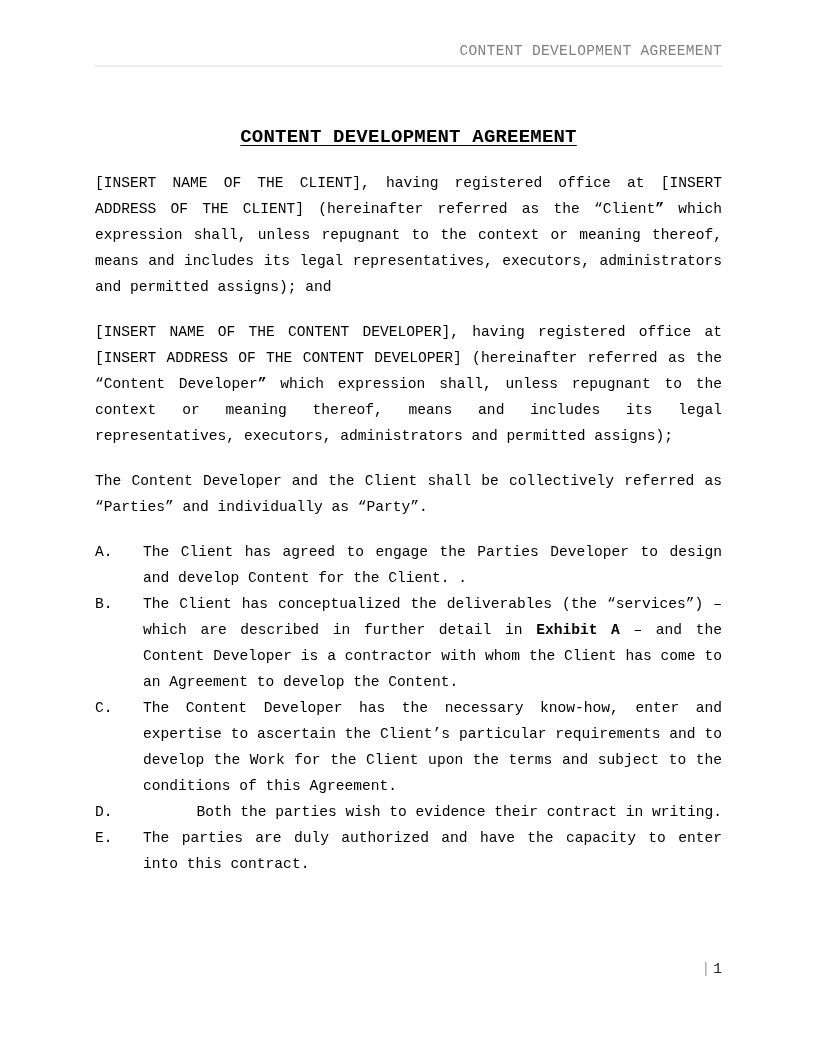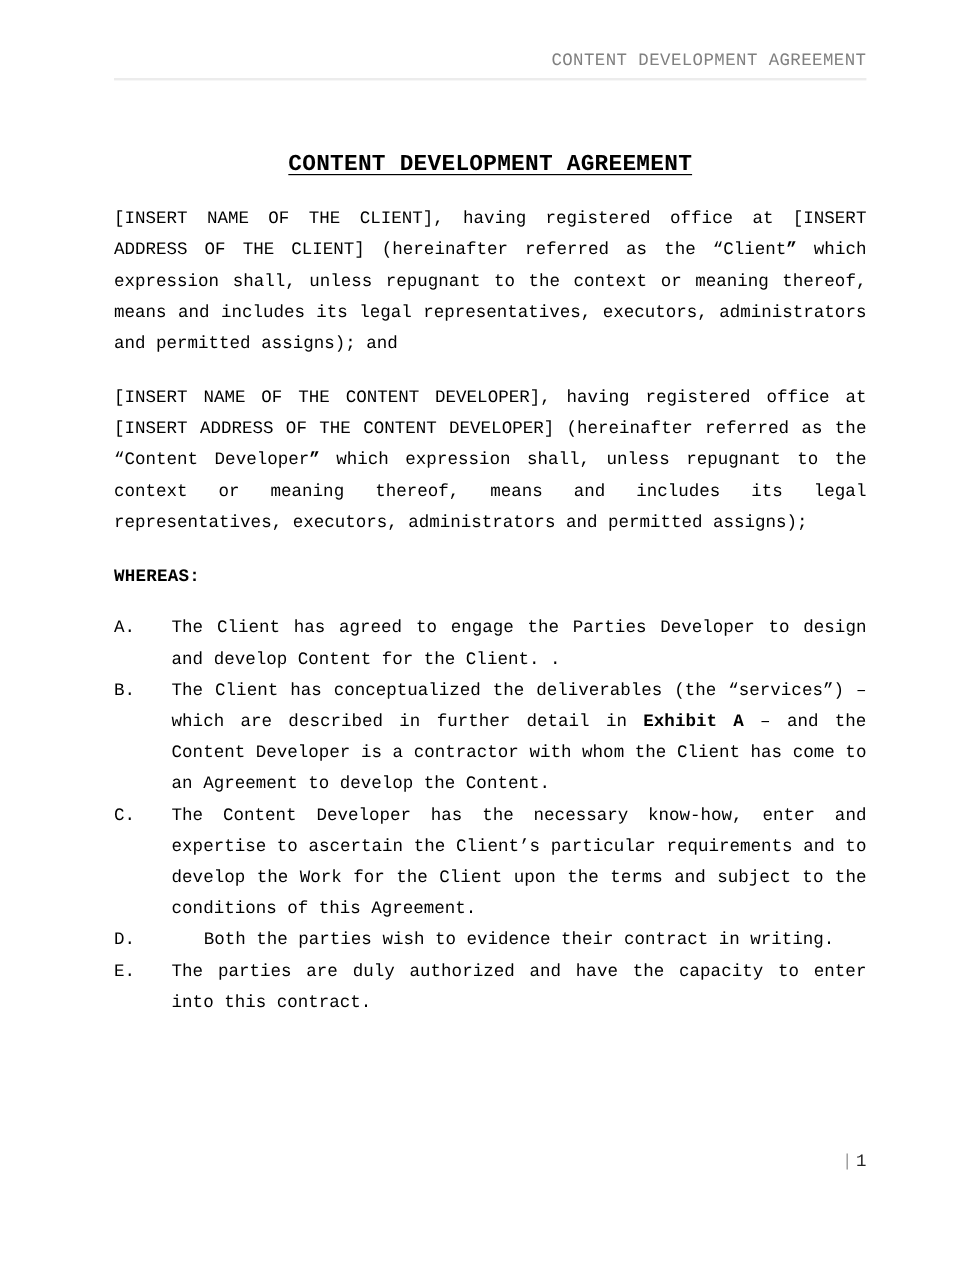--- a/index.html
+++ b/index.html
@@ -112,21 +112,21 @@
     width: 40px;
     text-align: left;
     font-size: 14.6px;
     line-height: 26px;
   }
   .lettered-list li .item-text {
     display: block;
     text-align: justify;
   }
   .lettered-list li .item-text.flush {
-    text-align: center;
+    text-align: right;
   }
   b.inline-bold { font-weight: bold; }
 
   
   .doc-footer {
     position: absolute;
     left: 95px;
     top: 958px;
     width: 627px;
     text-align: right;
@@ -151,22 +151,22 @@
 
   <div class="content">
 
     <h1 class="doc-title"><span>CONTENT DEVELOPMENT AGREEMENT</span></h1>
 
 
     <p class="para"><span>[INSERT NAME OF THE CLIENT], having registered office at [INSERT ADDRESS OF THE CLIENT] (hereinafter referred as the “Client</span><span class="heavy-quote">”</span><span> which expression shall, unless repugnant to the context or meaning thereof, means and includes its legal representatives, executors, administrators and permitted assigns); and</span></p>
 
     <p class="para"><span>[INSERT NAME OF THE CONTENT DEVELOPER], having registered office at [INSERT ADDRESS OF THE CONTENT DEVELOPER] (hereinafter referred as the “Content Developer</span><span class="heavy-quote">”</span><span> which expression shall, unless repugnant to the context or meaning thereof, means and includes its legal representatives, executors, administrators and permitted assigns);</span></p>
 
+    <p class="para"><span>The Content Developer and the Client shall be collectively referred as “Parties” and individually as “Party”.</span></p>
 
-    <p class="section-heading"><span>WHEREAS:</span></p>
 
     <ol class="lettered-list">
 
       <li>
         <span class="marker">A.</span>
         <span class="item-text">The Client has agreed to engage the Parties Developer to design and develop Content for the Client. .</span>
       </li>
 
       <li>
         <span class="marker">B.</span>

